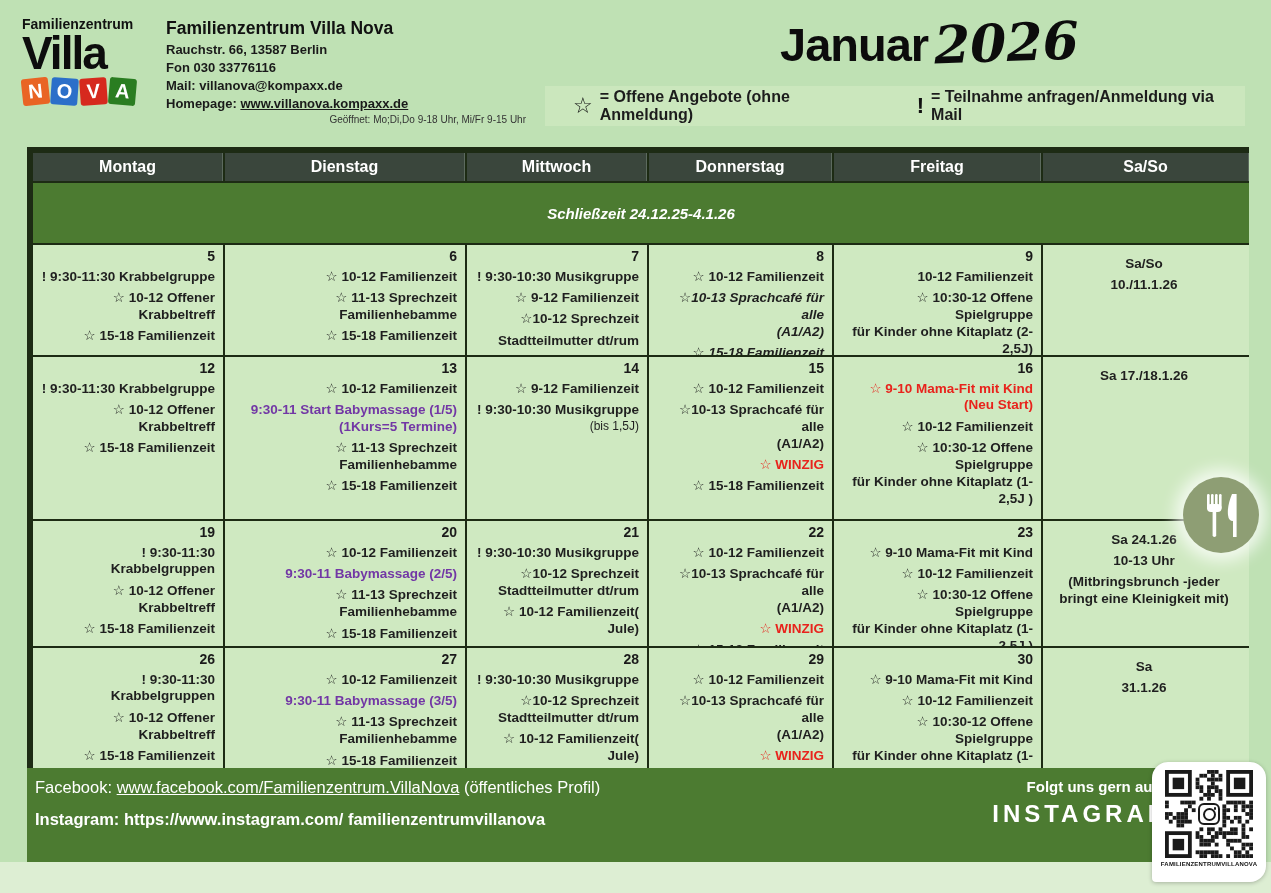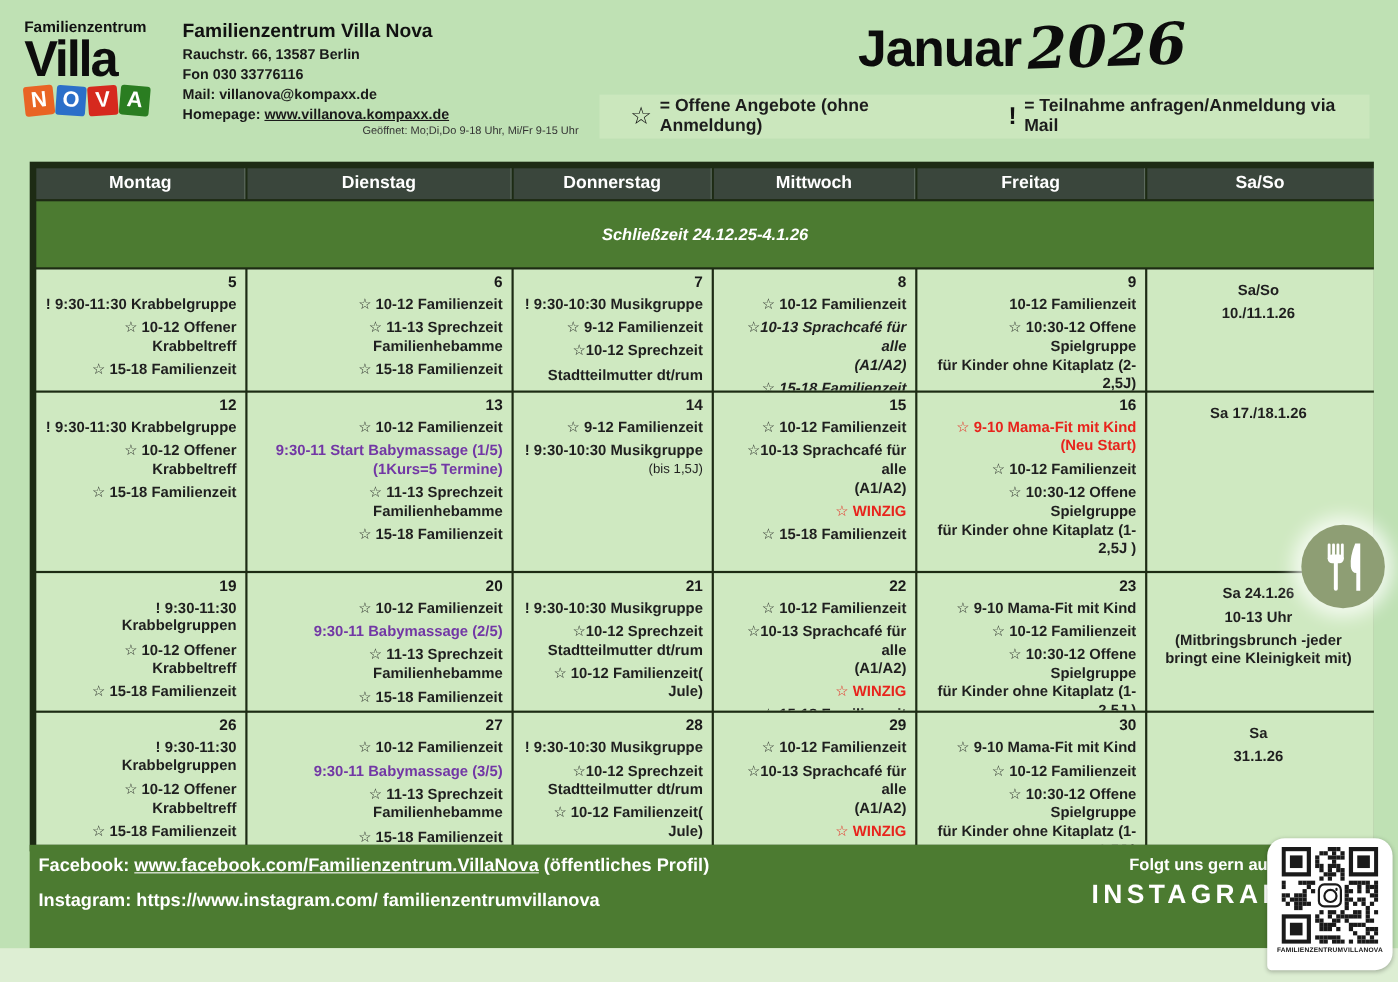--- a/index.html
+++ b/index.html
@@ -53,21 +53,21 @@
   .line.purple{color:#7237a5;}
   .line.red{color:#e8231c;}
   .line.red-big{color:#ee1a11;font-size:22px;margin-top:6px;margin-bottom:2px;}
   .line.italic{font-style:italic;}
   .line.small{font-weight:normal;font-size:12px;margin-top:0;}
   
   .meal-badge{position:absolute;left:1183px;top:477px;width:76px;height:76px;border-radius:50%;
     background:#8e9e74;box-shadow:0 0 16px 8px rgba(255,255,255,.75);z-index:5;}
   
   .footer-bar{position:absolute;left:27px;top:768px;width:1222px;height:94px;background:#4c7b31;}
-  .fb-line{position:absolute;left:8px;top:10px;color:#fff;font-size:16.5px;font-weight:bold;}
+  .fb-line{position:absolute;left:8px;top:10px;color:#fff;font-size:16.5px;font-weight:normal;}
   .ig-line{position:absolute;left:8px;top:42px;color:#fff;font-size:16.5px;font-weight:bold;}
   .follow{position:absolute;left:930px;top:10px;width:270px;text-align:center;color:#fff;
     font-size:15px;font-weight:bold;}
   .insta-big{position:absolute;left:905px;top:32px;width:300px;text-align:center;color:#fff;
     font-size:24px;font-weight:bold;letter-spacing:4px;}
   .bottom-strip{position:absolute;left:0;top:862px;width:1271px;height:31px;background:#ddeed3;}
   
   .qr-card{position:absolute;left:1152px;top:762px;width:114px;height:120px;background:#fff;
     border-radius:16px 16px 16px 4px;z-index:6;box-shadow:0 1px 4px rgba(0,0,0,.25);
     display:flex;flex-direction:column;align-items:center;padding-top:8px;box-sizing:border-box;}
@@ -115,22 +115,22 @@
   </div>
   <div class="legend-item">
     <span class="legend-sym">!</span>
     <span class="legend-txt">= Teilnahme anfragen/Anmeldung via Mail</span>
   </div>
 </div>
 
 <div class="calendar" id="calendar">
     <div class="dayhead">Montag</div>
     <div class="dayhead">Dienstag</div>
+    <div class="dayhead">Mittwoch</div>
     <div class="dayhead">Donnerstag</div>
-    <div class="dayhead">Mittwoch</div>
     <div class="dayhead">Freitag</div>
     <div class="dayhead">Sa/So</div>
     <div class="closure">Schließzeit 24.12.25-4.1.26</div>
     <div class="cell">
       <div class="dnum">5</div>
       <div class="line">! 9:30-11:30 Krabbelgruppe</div>
       <div class="line">☆ 10-12 Offener Krabbeltreff</div>
       <div class="line">☆ 15-18 Familienzeit</div>
     </div>
     <div class="cell">

